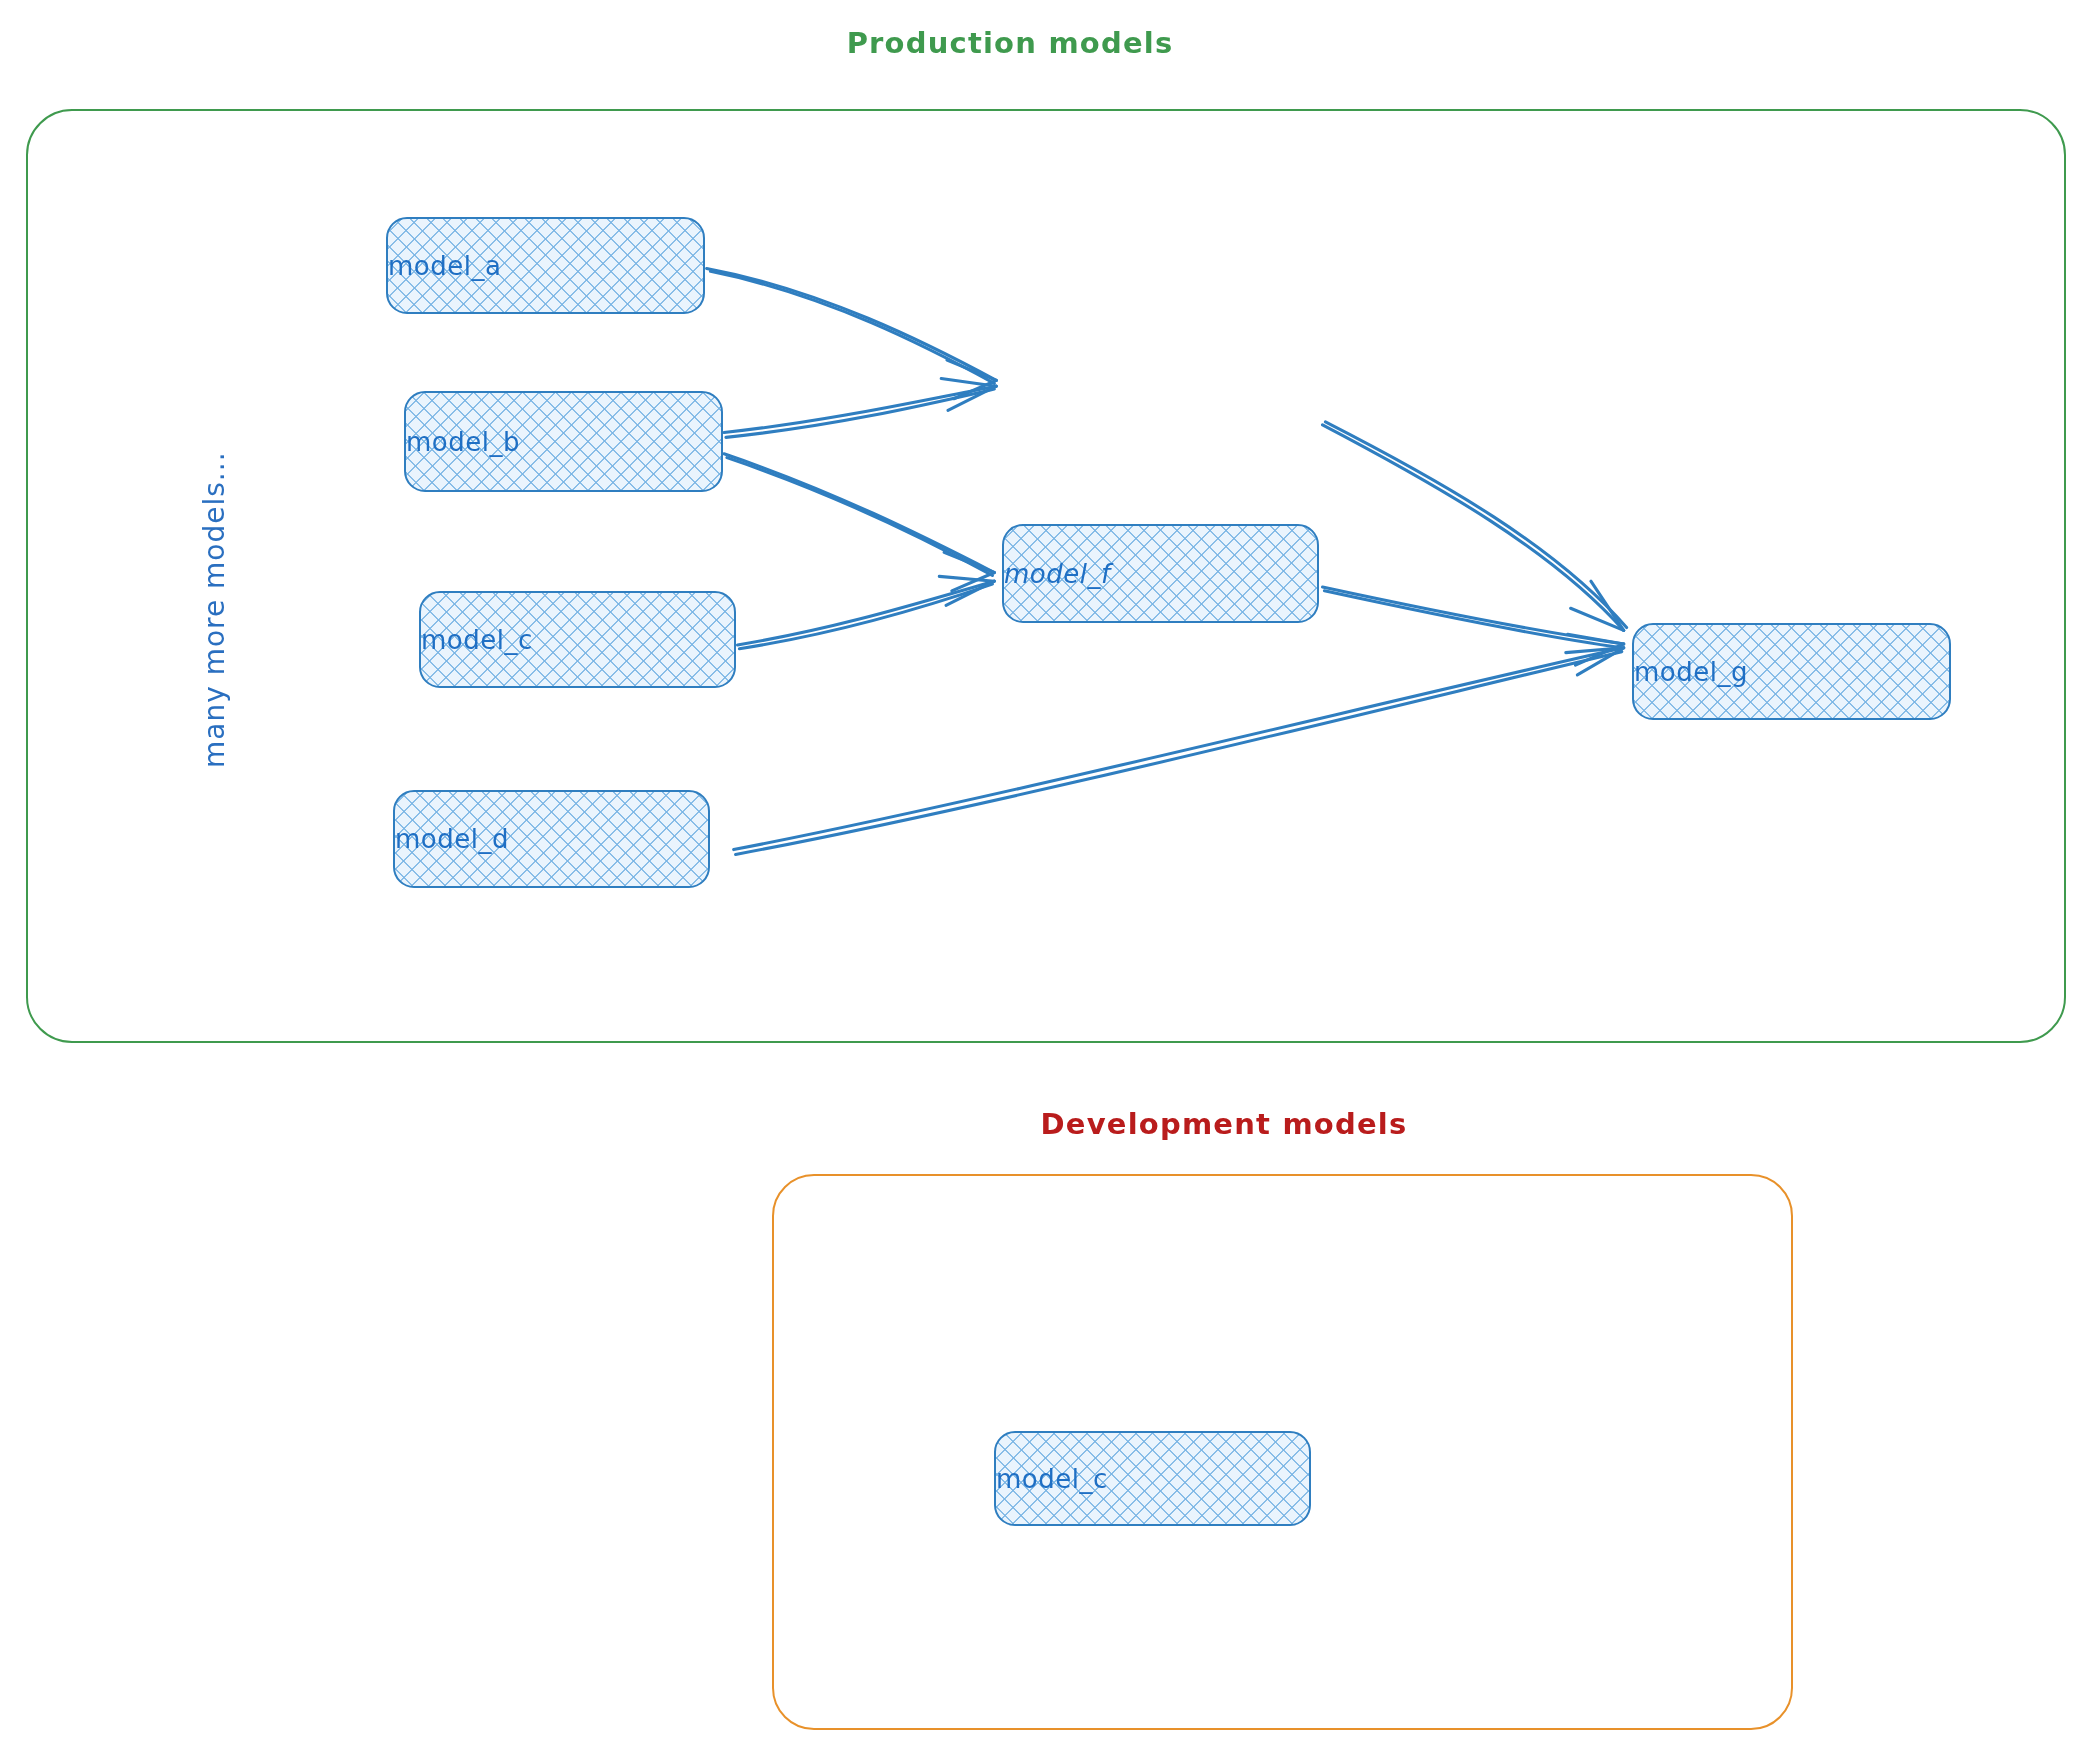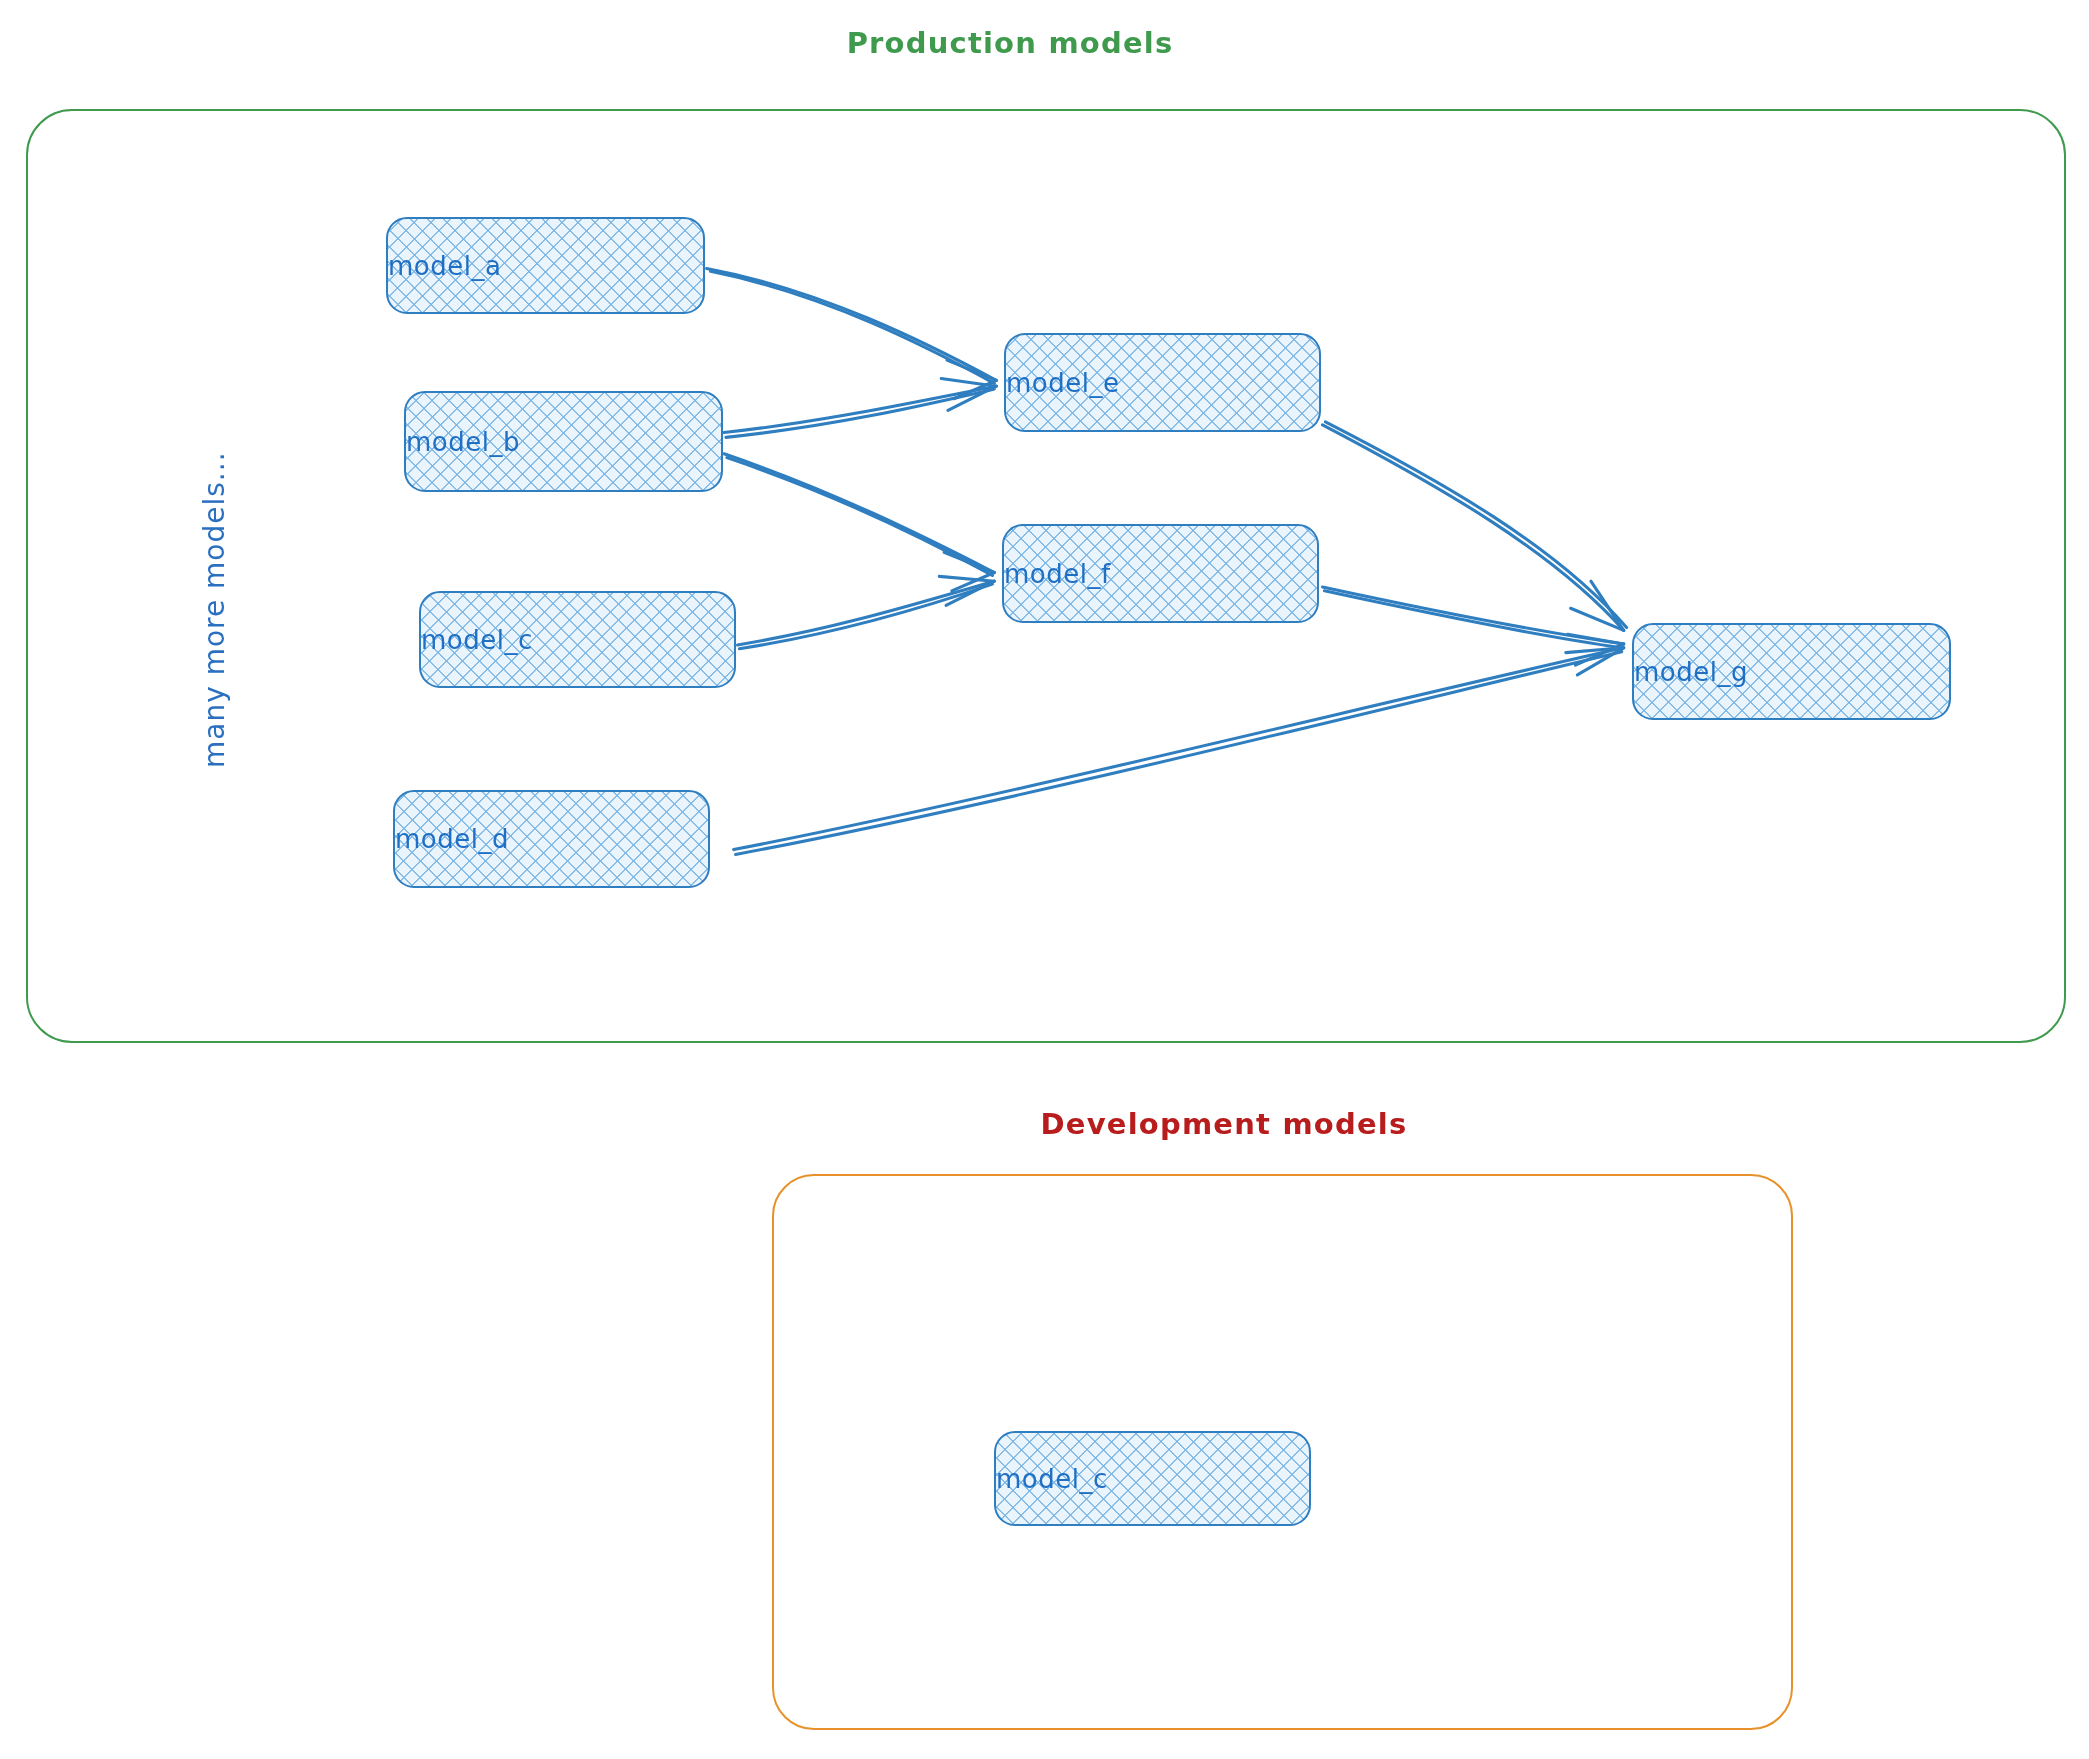--- a/index.html
+++ b/index.html
@@ -190,25 +190,22 @@
   </div>
 
   <div class="node" style="left:419px; top:591px; width:317px; height:97px;">
     <span class="node-label">model_c</span>
   </div>
 
   <div class="node" style="left:393px; top:790px; width:317px; height:98px;">
     <span class="node-label">model_d</span>
   </div>
 
-  <div class="node" style="left:1004px; top:333px; width:317px; height:99px;">
-    <span class="node-label">model_e</span>
-  </div>
-
-  <div class="node" style="left:1002px; top:524px; width:317px; height:99px;">
+
+  <div class="node" style="left:1002px; top:524px; width:317px; height:99px;font-style:italic;">
     <span class="node-label">model_f</span>
   </div>
 
   <div class="node" style="left:1632px; top:623px; width:319px; height:97px;">
     <span class="node-label">model_g</span>
   </div>
 
   <div class="node" style="left:994px; top:1431px; width:317px; height:95px;">
     <span class="node-label">model_c</span>
   </div>

